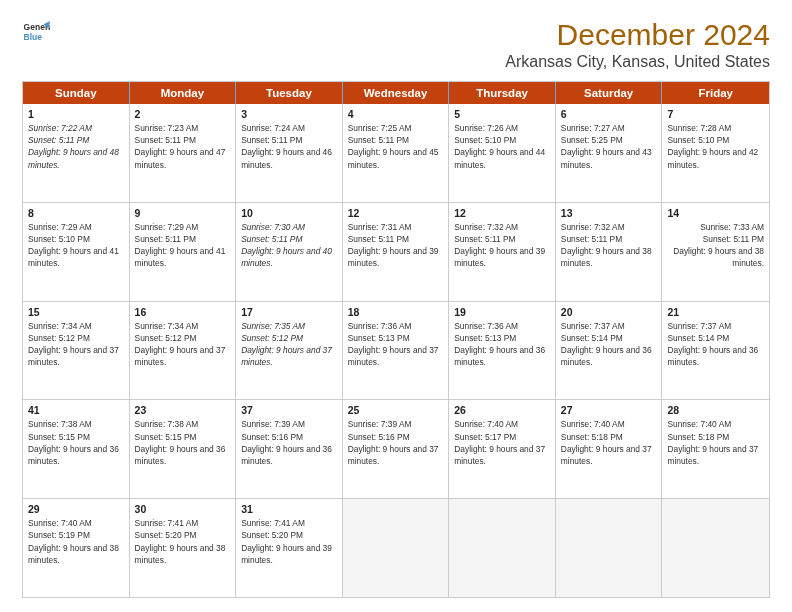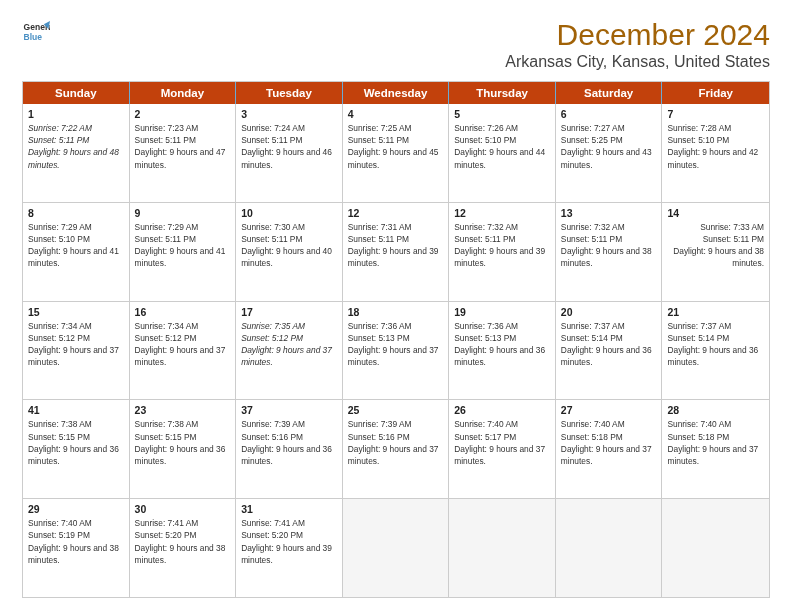--- a/index.html
+++ b/index.html
@@ -183,21 +183,21 @@
 Daylight: 9 hours and 41 minutes.</div>
           </div>
           <div class="cal-cell">
             <span class="day-num">9</span>
             <div class="cell-info" style="white-space: pre-line;">Sunrise: 7:29 AM
 Sunset: 5:11 PM
 Daylight: 9 hours and 41 minutes.</div>
           </div>
           <div class="cal-cell">
             <span class="day-num">10</span>
-            <div class="cell-info" style="white-space: pre-line;">Sunrise: 7:30 AM
+            <div class="cell-info" style="white-space: pre-line; font-style: italic;">Sunrise: 7:30 AM
 Sunset: 5:11 PM
 Daylight: 9 hours and 40 minutes.</div>
           </div>
           <div class="cal-cell">
             <span class="day-num">12</span>
             <div class="cell-info" style="white-space: pre-line;">Sunrise: 7:31 AM
 Sunset: 5:11 PM
 Daylight: 9 hours and 39 minutes.</div>
           </div>
           <div class="cal-cell">

